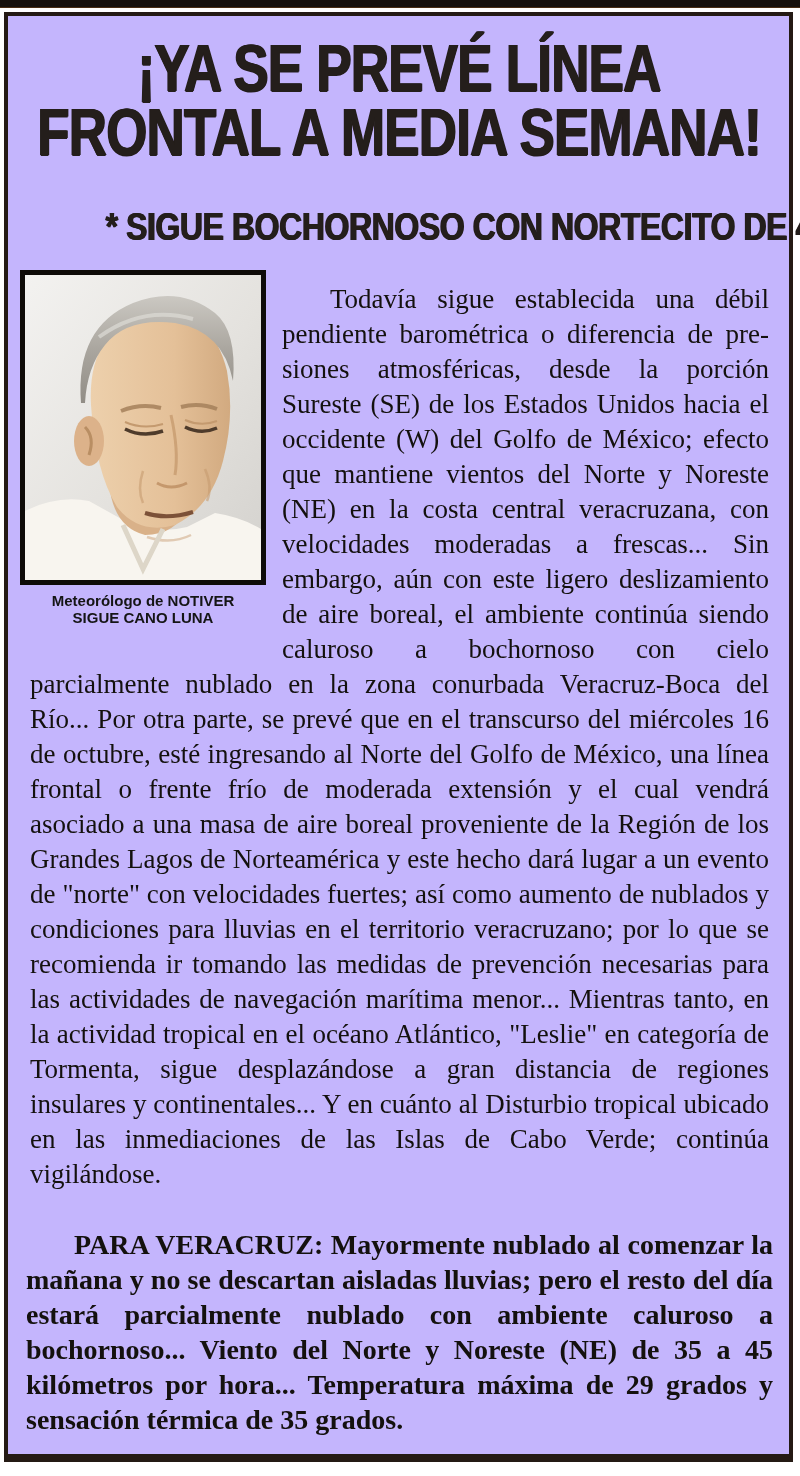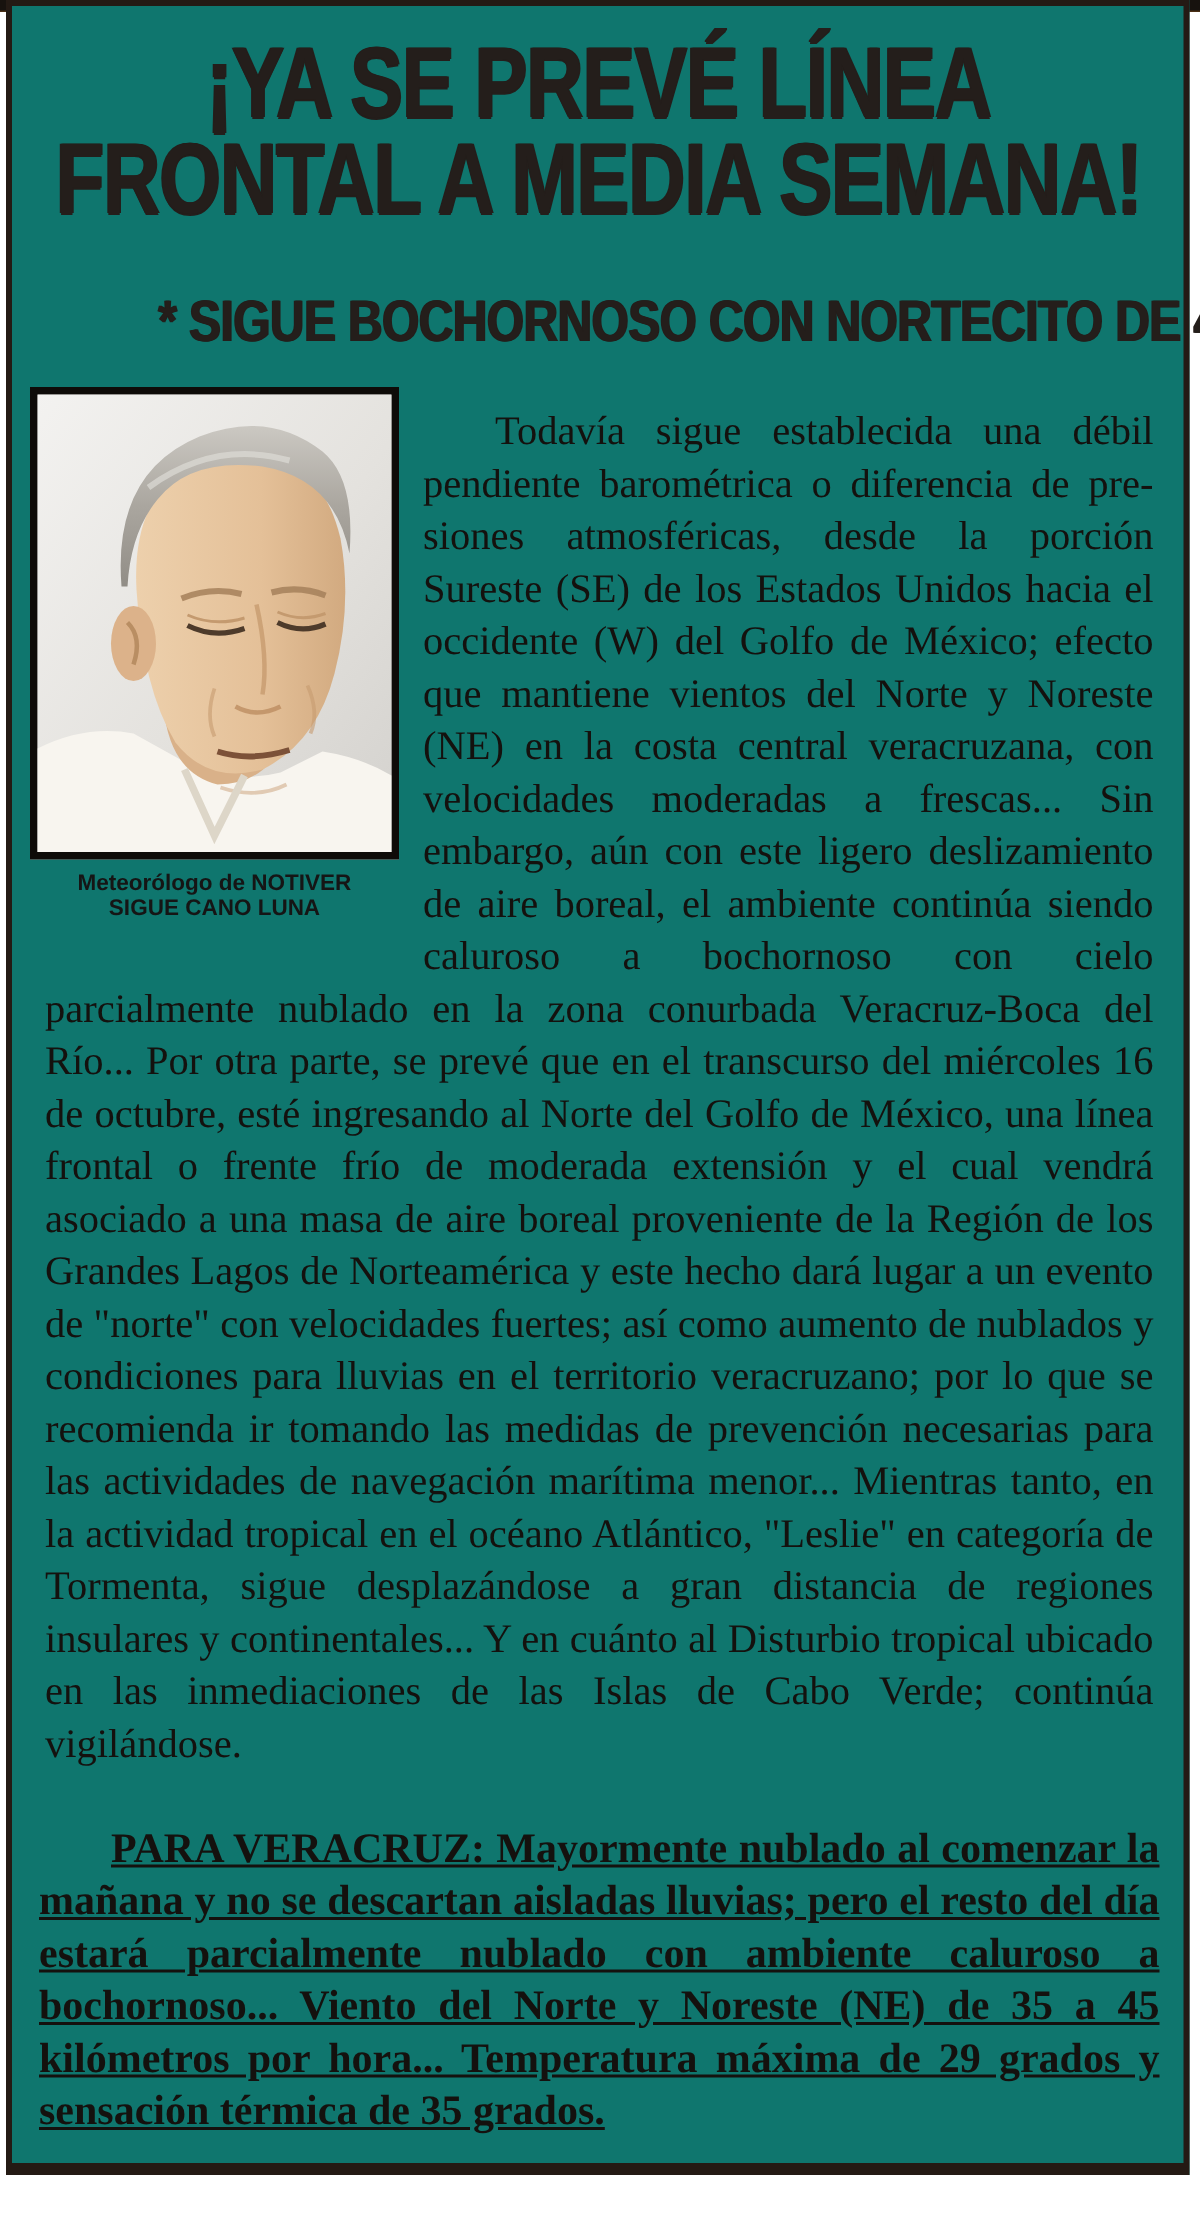--- a/index.html
+++ b/index.html
@@ -5,22 +5,22 @@
   html,body{margin:0;padding:0;}
   body{
     width:800px;height:1476px;position:relative;background:#ffffff;
     font-family:"Liberation Serif", serif;color:#17130f;overflow:hidden;
   }
   .top-bar{
     position:absolute;top:0;left:0;width:800px;height:7px;background:#17120e;
     border-bottom:1px solid #4a2e14;
   }
   .frame{
-    position:absolute;top:0;left:4px;width:789px;height:1450px;
-    box-sizing:border-box;background:#0f766e;
+    position:absolute;top:12px;left:4px;width:789px;height:1450px;
+    box-sizing:border-box;background:#c4b5fd;
     border:4px solid #241a14;border-bottom-width:8px;
   }
   .content{padding:20px 16px 0 18px;}
   .headline{
     margin:0;display:flex;flex-direction:column;align-items:center;
     font-family:"Liberation Sans", sans-serif;font-weight:700;color:#241e1b;
   }
   .headline-line{
     display:inline-block;white-space:nowrap;font-size:67px;line-height:64px;
     letter-spacing:-1px;transform:scaleX(0.79);transform-origin:50% 50%;
@@ -45,21 +45,21 @@
   .photo-frame{
     box-sizing:border-box;width:246px;border:5px solid #0e0b08;background:#e7e5e1;
   }
   .photo-frame svg{display:block;width:236px;height:305px;}
   .photo-caption{
     margin-top:7px;padding-bottom:38px;text-align:center;
     font-family:"Liberation Sans", sans-serif;font-weight:700;
     font-size:15px;line-height:17px;color:#151515;
   }
   .para{margin:4px;text-indent:48px;}
-  .para-bold{margin:35px 0 0;font-weight:700;font-size:28px;text-decoration:underline;}
+  .para-bold{margin:35px 0 0;font-weight:700;font-size:28px;}
 </style>
 </head>
 <body>
 
 <div class="top-bar"></div>
 
 <div class="frame">
   <div class="content">
 
     <h1 class="headline">

